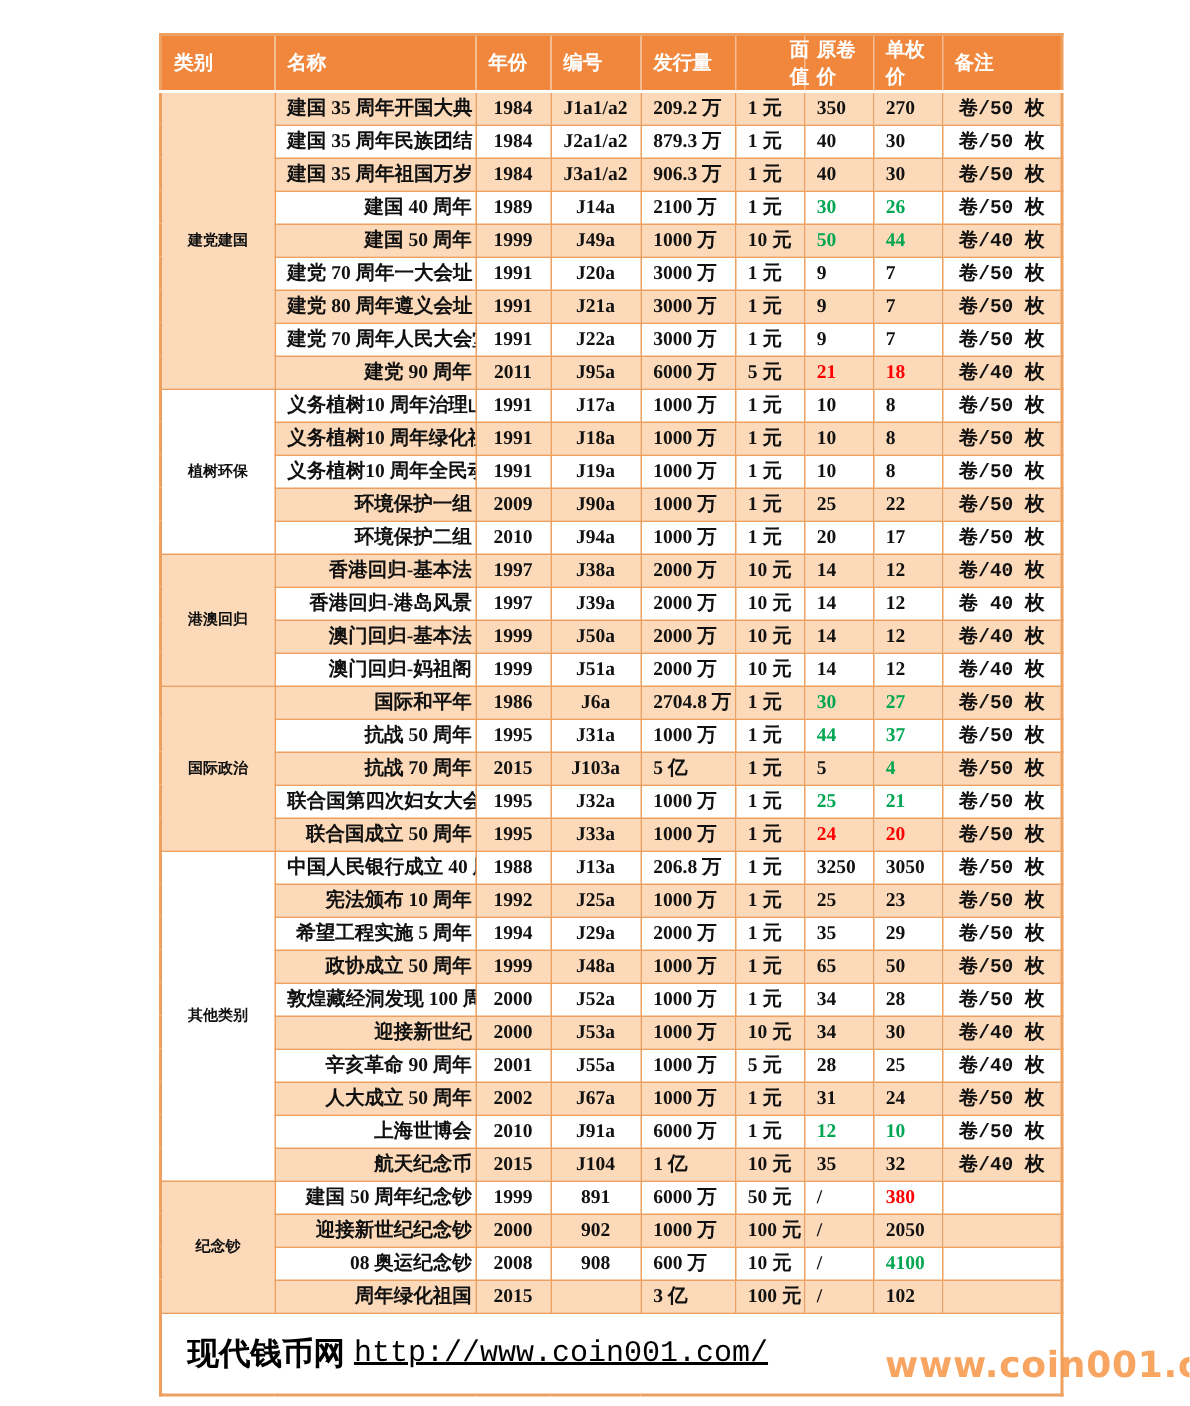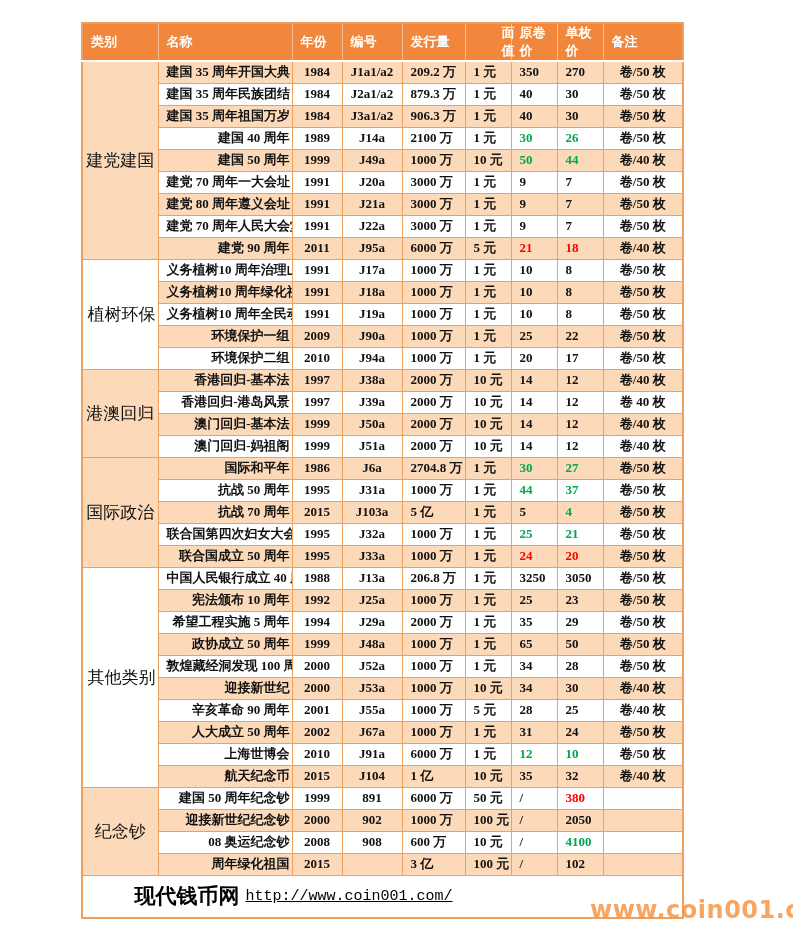--- a/index.html
+++ b/index.html
@@ -12,21 +12,21 @@
   *{box-sizing:border-box;}
   html,body{margin:0;padding:0;}
   body{
     width:793px;height:937px;
     background:#ffffff;
     position:relative;
     font-family:"Liberation Sans","DejaVu Sans",sans-serif;
     overflow:hidden;
   }
   .sheet{
-    position:absolute;left:81px;top:22px;
+    position:absolute;left:106px;top:22px;
   }
   table{
     border-collapse:collapse;
     table-layout:fixed;
     width:601px;
     border:2px solid var(--border);
     font-family:"Liberation Serif","DejaVu Serif",serif;
   }
   th{
     background:var(--header-bg);
@@ -47,62 +47,62 @@
     font-weight:bold;
     color:#111111;
     padding:0 2px 0 2px;
     white-space:nowrap;
     overflow:hidden;
   }
   tr.odd td{background:var(--peach);}
   tr.even td{background:#ffffff;}
   td.cat{
     text-align:center;
-    font-size:17px;
-    font-weight:normal;
+    font-size:10px;
+    font-weight:bold;
     vertical-align:middle;
   }
   td.cat-peach{background:var(--peach) !important;}
-  td.cat-white{background:#ffffff !important;text-align:right;}
+  td.cat-white{background:#ffffff !important;}
   
   .c0{width:76px;}
   .c1{width:134px;}
   .c2{width:50px;}
   .c3{width:60px;}
   .c4{width:63px;}
   .c5{width:46px;padding-left:36px;}
   .c6{width:46px;}
   .c7{width:46px;}
-  .c8{width:80px;}
+  .c8{width:80px;font-family:Liberation Mono, monospace;}
   .tl{text-align:left;padding-left:8px;}
   .tc{text-align:center;}
   td.name{padding-left:8px;text-align:right;}
   td.g{color:var(--green);}
   td.r{color:var(--red);}
   td.footer-cell{
-    height:43px;
+    height:55px;
     background:#ffffff;
     text-align:center;
     vertical-align:middle;
   }
   .footer-inner{
     display:flex;
     align-items:center;
     justify-content:center;
     gap:6px;
     padding-right:178px;
   }
   .site-name{
     font-size:21px;
     font-weight:bold;
     color:#000000;
     font-family:"Liberation Serif","DejaVu Serif",serif;
   }
   .site-url{
-    font-size:15px;
+    font-size:20px;
     font-family:"Liberation Mono","DejaVu Sans Mono",monospace;
     color:#000000;
     text-decoration:underline;
     font-weight:normal;
   }
   .watermark{
     position:absolute;
     left:590px;
     top:896px;
     font-size:24px;

